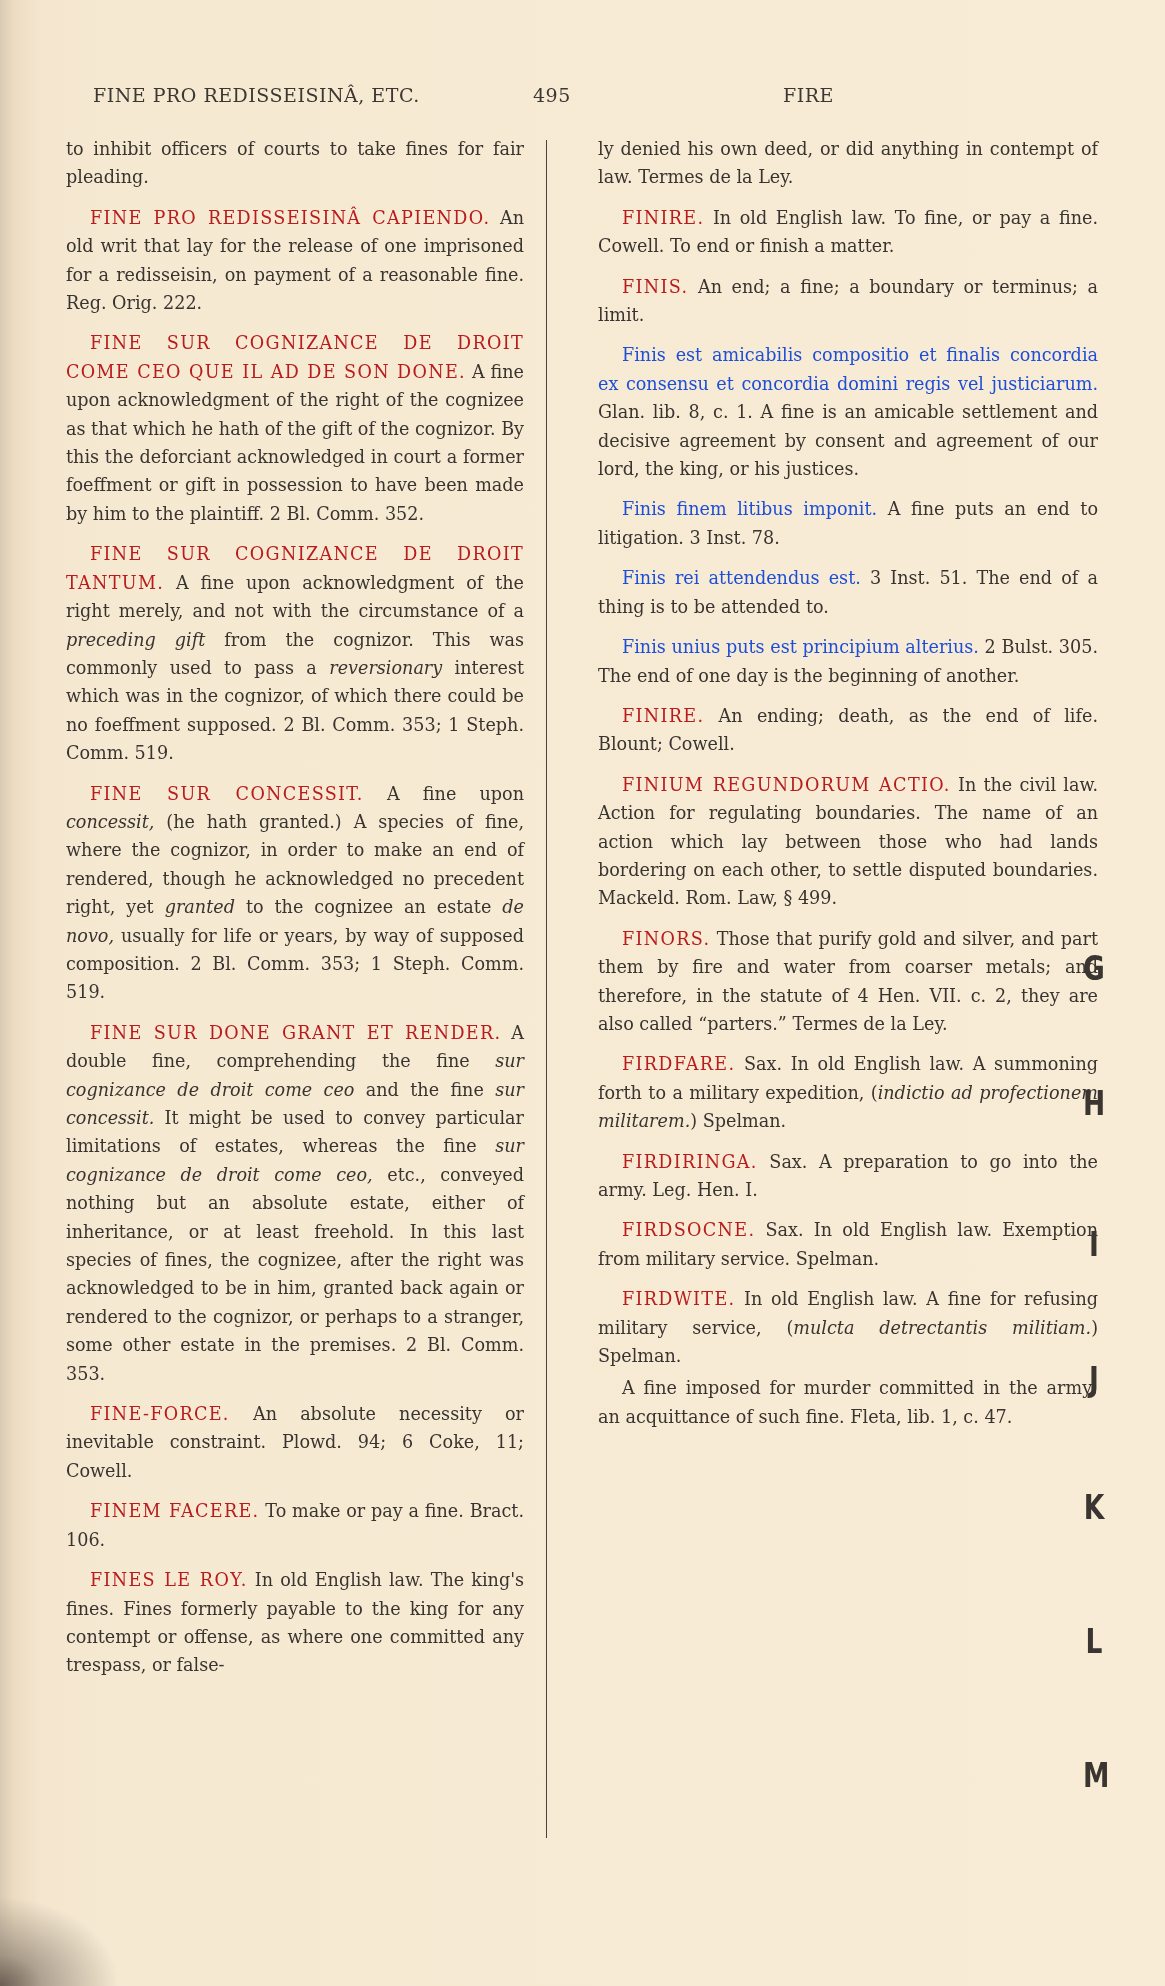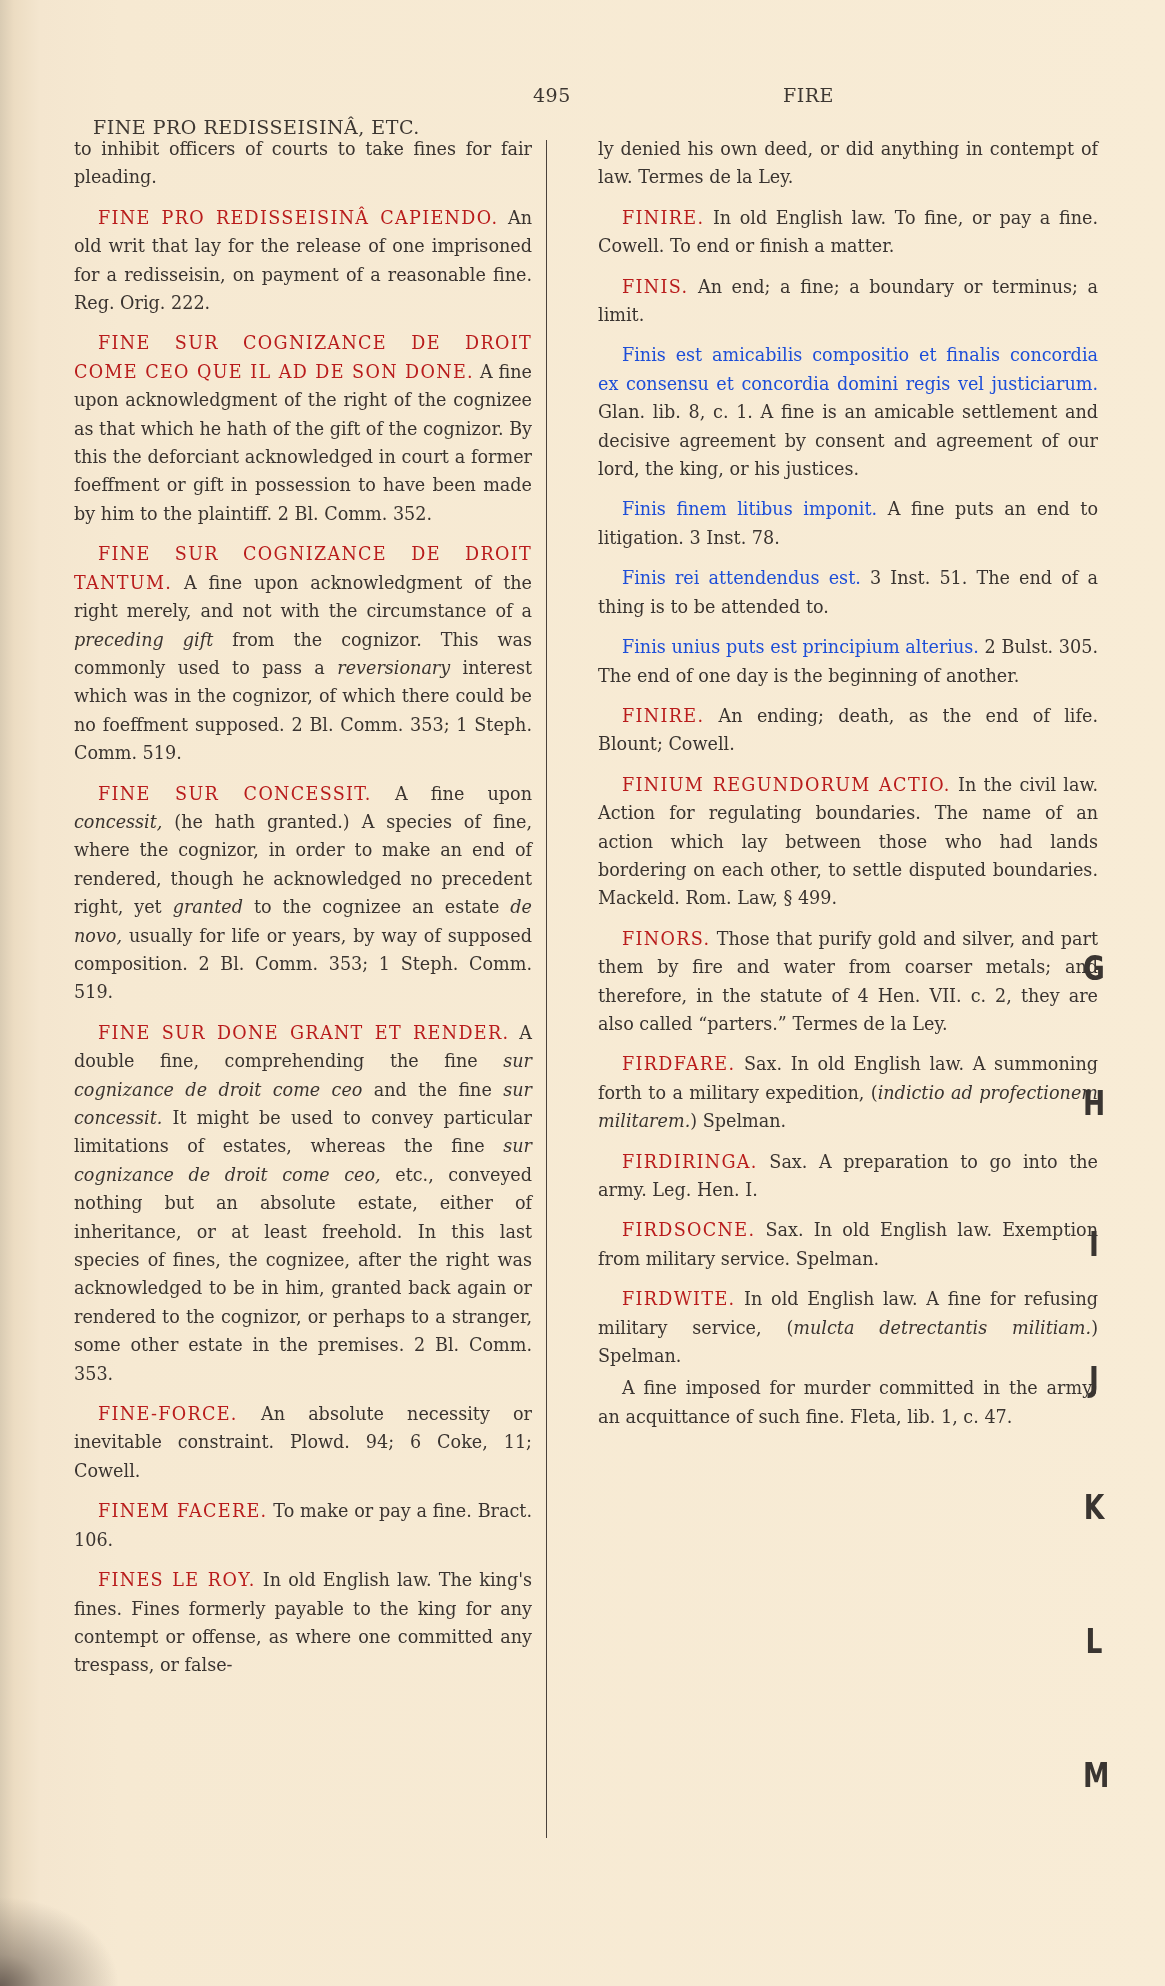--- a/index.html
+++ b/index.html
@@ -16,29 +16,29 @@
       linear-gradient(90deg, #d9cbb3 0px, #ecdcc2 14px, #f4e6cf 40px, #f6e9d2 120px, #f8ecd6 100%);
   }
   .page-shadow {
     position: absolute; left: 0; bottom: 0; width: 120px; height: 90px;
     background: radial-gradient(ellipse at 0% 100%, #6b5f55 0%, rgba(107,95,85,0.5) 25%, rgba(246,233,210,0) 70%);
   }
   .running-head {
     position: absolute; top: 84px; left: 0; width: 1165px; height: 24px;
     font-size: 19px; letter-spacing: 0.5px; color: #3d3732;
   }
-  .rh-left { position: absolute; left: 93px; margin-top: 32px; }
+  .rh-left { position: absolute; left: 93px; }
   .rh-num { position: absolute; left: 533px; }
   .rh-right { position: absolute; left: 783px; }
   .col {
     position: absolute; top: 135px;
     font-size: 17.6px; line-height: 28.4px;
     text-align: justify;
   }
-  .col-left { left: 74px; width: 458px; }
+  .col-left { left: 66px; width: 458px; }
   .col-right { left: 560px; width: 500px; margin-left: 38px; }
   .divider {
     position: absolute; left: 546px; top: 140px; width: 1.2px; height: 1698px;
     background: #4a423c;
   }
   .entry { margin: 0 0 12px 0; text-indent: 24px; }
   .entry.cont { text-indent: 0; }
   .entry.sub { margin-top: -8px; }
   .hw {
     font-family: "DejaVu Serif", "Liberation Serif", serif;

